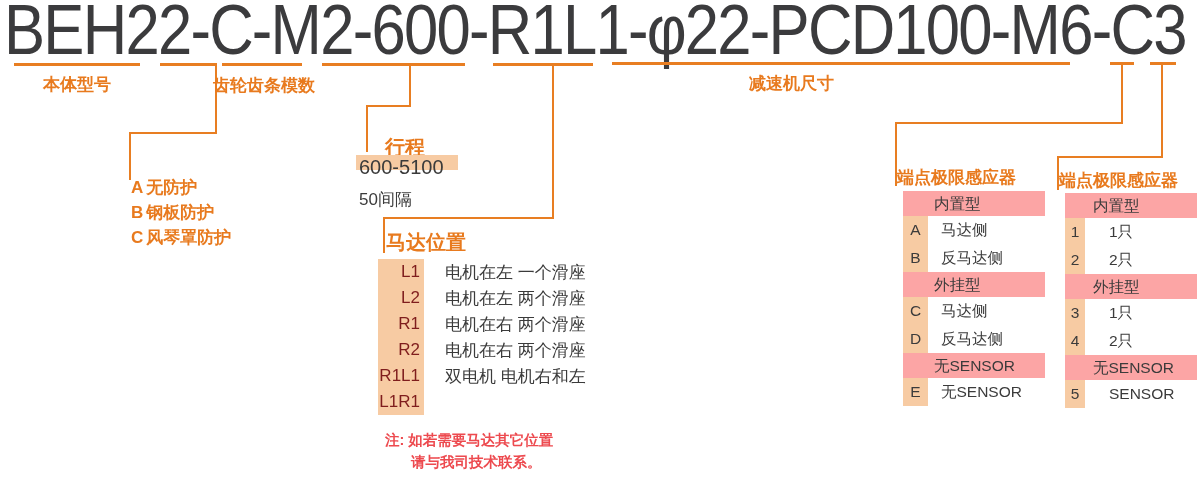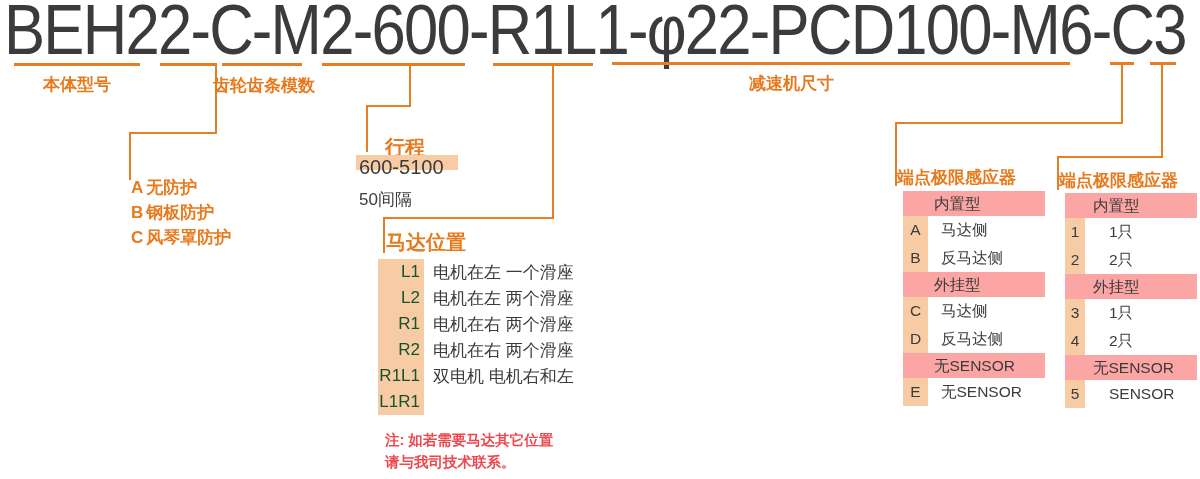--- a/index.html
+++ b/index.html
@@ -17,24 +17,24 @@
   .hl{position:absolute;height:2px;background:#e87e22;}
   .olabel{position:absolute;color:#e87a1e;font-weight:bold;white-space:nowrap;}
   .dtext{position:absolute;color:#3b3b3b;white-space:nowrap;}
   .hbox{position:absolute;background:#f7cba3;color:#3b3b3b;white-space:nowrap;}
   .prot{position:absolute;left:131px;top:175px;color:#e87a1e;font-weight:bold;font-size:17px;}
   .prot div{height:25px;line-height:25px;white-space:nowrap;}
   .prot .pc{display:inline-block;margin-right:3px;}
   .mtable{position:absolute;left:378px;top:259px;font-size:17px;}
   .mrow{display:flex;height:26px;align-items:center;}
   .mcode{width:46px;height:26px;line-height:26px;background:#f7cba3;text-align:right;
-         padding-right:4px;box-sizing:border-box;color:#14532d;}
-  .mdesc{padding-left:9px;white-space:nowrap;color:#3b3b3b;}
+         padding-right:4px;box-sizing:border-box;color:#7f1d1d;}
+  .mdesc{padding-left:21px;white-space:nowrap;color:#3b3b3b;}
   .note{position:absolute;left:385px;top:429px;color:#ed4a4f;font-weight:bold;font-size:14.5px;line-height:22px;}
-  .note .l2{}
+  .note .l2{margin-left:26px;}
   .stable{position:absolute;font-size:15.5px;}
   .shead{background:#fca5a5;height:25px;line-height:25px;color:#3b3b3b;box-sizing:border-box;}
   .srow{display:flex;height:28px;align-items:center;}
   .scode{height:28px;line-height:28px;background:#f7cba3;text-align:center;color:#3b3b3b;flex:none;}
   .slabel{background:#ffffff;height:28px;line-height:28px;flex:1;color:#3b3b3b;white-space:nowrap;}
   .t1{left:903px;top:191px;width:142px;}
   .t1 .shead{padding-left:31px;}
   .t1 .scode{width:25px;}
   .t1 .slabel{padding-left:13px;}
   .t2{left:1065px;top:193px;width:132px;}

